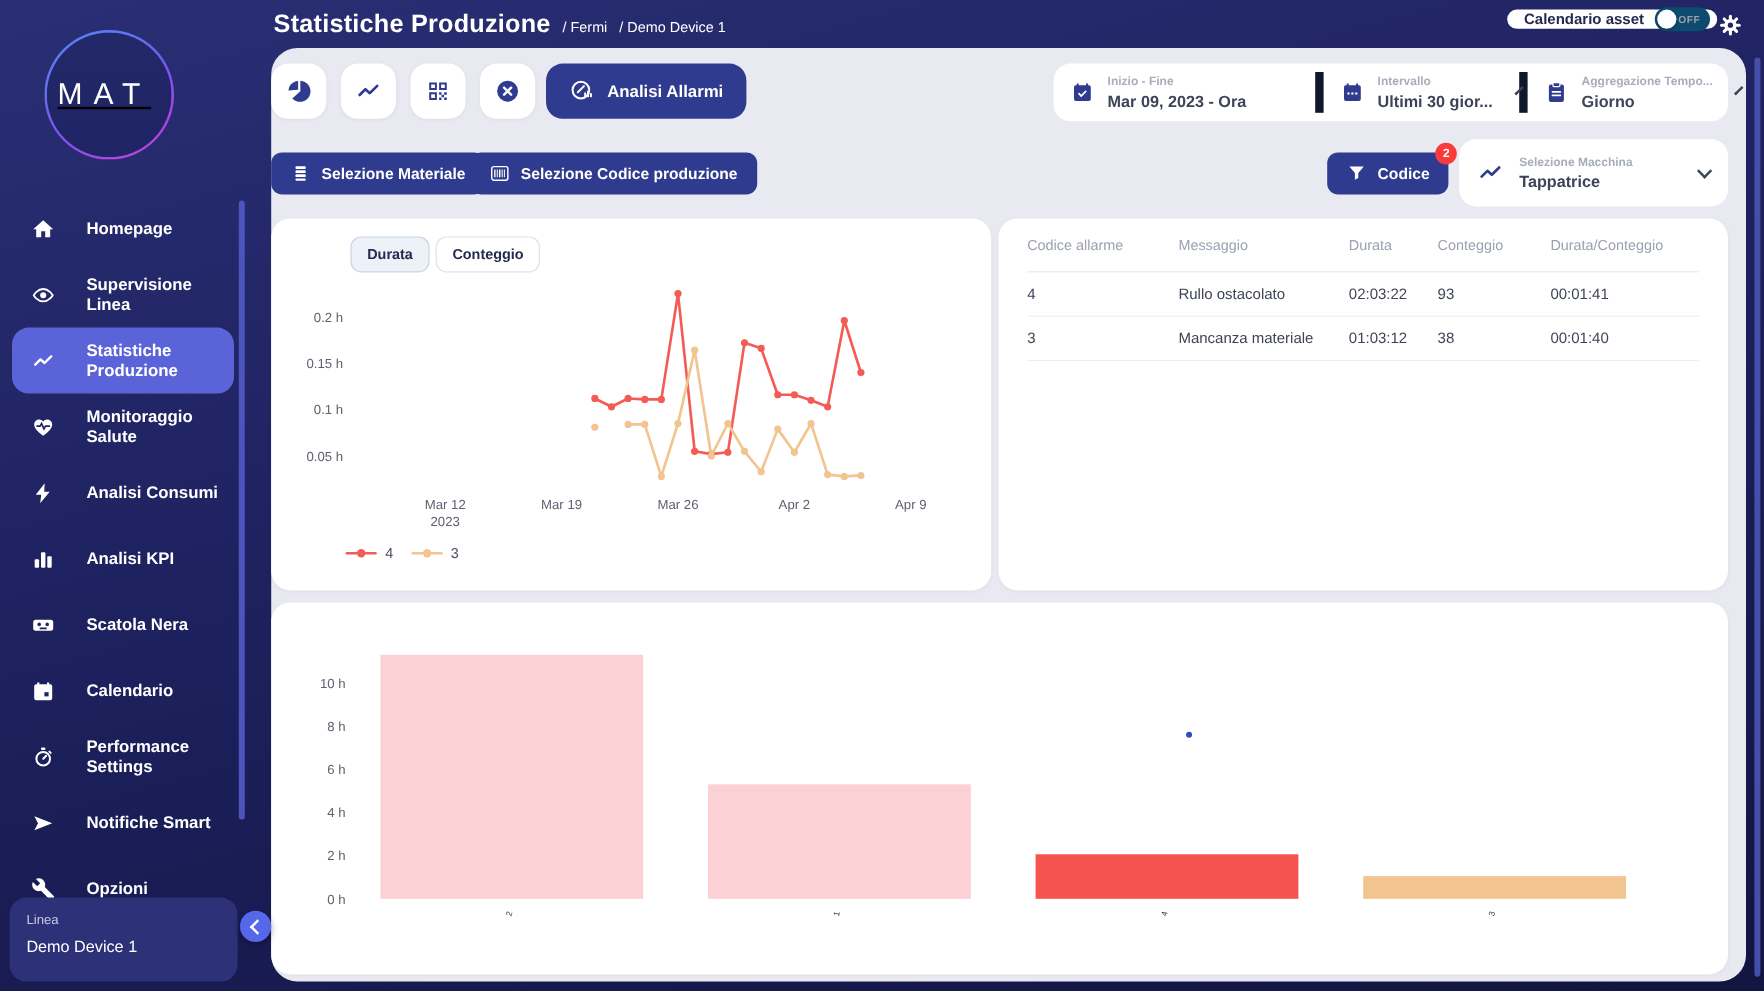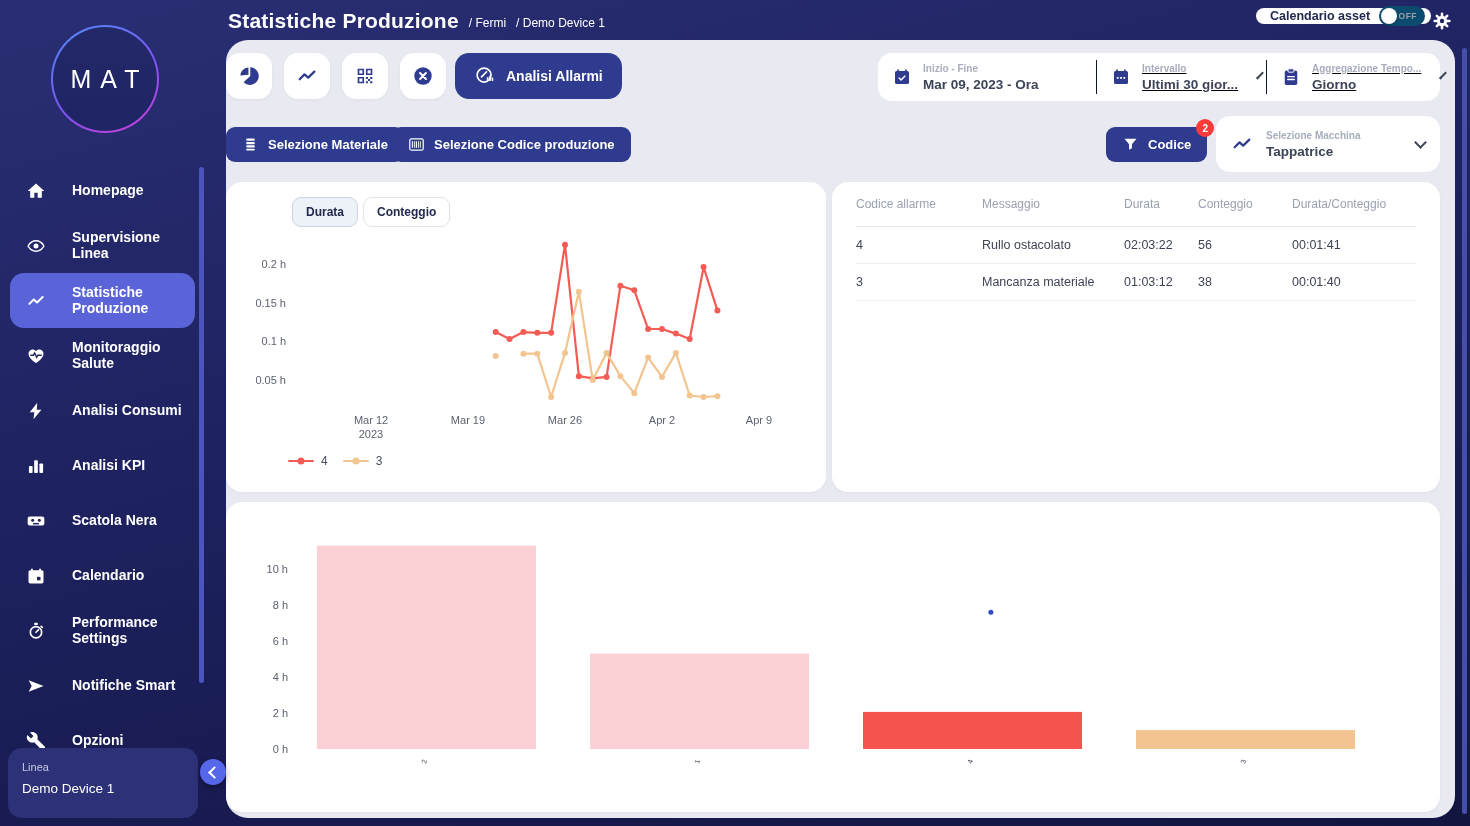--- a/index.html
+++ b/index.html
@@ -2,24 +2,24 @@
 <html><head>
 <meta charset="utf-8">
 <style>
   html,body{margin:0;padding:0;background:#0e1130;}
   .screen{position:relative;width:1470px;height:826px;overflow:hidden;
     background:linear-gradient(165deg,#2a2f75 0%,#1d215e 45%,#121540 100%);
     font-family:"Liberation Sans","DejaVu Sans",sans-serif;-webkit-font-smoothing:antialiased;}
   svg text{font-family:"Liberation Sans","DejaVu Sans",sans-serif;}
 
   
-  .logo{position:absolute;left:51px;top:25px;width:104px;height:104px;border-radius:50%;
-    display:flex;align-items:center;justify-content:center;border:2px solid transparent;
+  .logo{position:absolute;left:37px;top:25px;width:104px;height:104px;border-radius:50%;
+    display:flex;align-items:center;border:2px solid transparent;
     background:linear-gradient(#232868,#1f2464) padding-box,
-               linear-gradient(150deg,#4f8cf7 0%,#7a55f0 55%,#d43bd4 100%) border-box;}
+               linear-gradient(150deg,#4f8cf7 0%,#7a55f0 55%,#d43bd4 100%) border-box;text-decoration:underline;}
   .logo-text{color:#fff;font-size:25px;letter-spacing:9px;padding-left:9px;font-weight:400;}
   .nav{position:absolute;left:0;top:163px;width:205px;display:flex;flex-direction:column;}
   .nav-item{height:55px;margin:0 10px;border-radius:14px;display:flex;align-items:center;gap:26px;
     padding-left:16px;color:#fff;cursor:pointer;box-sizing:border-box;}
   .nav-item.active{background:#5a64d8;}
   .nav-ic{width:20px;height:20px;flex:none;color:#fff;}
   .nav-label{font-size:14px;font-weight:700;line-height:1.12;width:124px;}
   .sidebar-scroll{position:absolute;left:199px;top:167px;width:5px;height:516px;background:#4b55bd;border-radius:3px;}
   .device-panel{position:absolute;left:8px;top:748px;width:190px;height:70px;background:#2c3178;
     border-radius:14px;padding:13px 0 16px 14px;box-sizing:border-box;z-index:5;}
@@ -53,21 +53,21 @@
   .icon-btn{position:absolute;top:53px;width:46px;height:46px;background:#fff;border-radius:14px;border:none;
     display:flex;align-items:center;justify-content:center;color:#2f3b8e;cursor:pointer;
     box-shadow:0 1px 3px rgba(30,35,90,.06);}
   .icon-btn svg{width:22px;height:22px;}
   .analisi-btn{position:absolute;left:455px;top:53px;height:46px;padding:0 19px;background:#2f3b8e;border:none;
     border-radius:14px;color:#fff;display:flex;align-items:center;gap:10px;font-size:14px;font-weight:700;cursor:pointer;}
 
   .filter-panel{position:absolute;left:878px;top:53px;width:562px;height:48px;background:#fff;border-radius:14px;
     display:flex;align-items:center;}
   .f-sec{display:flex;align-items:center;gap:11px;padding:0 14px;height:34px;box-sizing:border-box;cursor:pointer;}
-  .f-sec + .f-sec{border-left:1px solid #0f172a;text-decoration:underline;}
+  .f-sec + .f-sec{border-left:7px solid #0f172a;}
   .f-ic{width:20px;height:20px;color:#2f3b8e;flex:none;}
   .f-label{font-size:10px;color:#a8adbd;font-weight:600;margin-bottom:3px;white-space:nowrap;}
   .f-value{font-size:13.5px;color:#3e4458;font-weight:600;white-space:nowrap;}
   .f-chev{color:#3e4458;margin-left:10px;margin-top:-3px;}
 
   .pill-btn{position:absolute;top:127px;height:35px;background:#2f3b8e;border:none;border-radius:9px;color:#fff;
     font-size:13px;font-weight:700;display:flex;align-items:center;gap:9px;padding:0 16px;cursor:pointer;}
   .pill-btn svg{width:17px;height:17px;}
   .badge{position:absolute;top:-8px;right:-7px;width:18px;height:18px;border-radius:50%;background:#fb3a3a;
     color:#fff;font-size:10px;font-weight:700;display:flex;align-items:center;justify-content:center;}
@@ -477,21 +477,21 @@
           <div class="td">Codice allarme</div>
           <div class="td">Messaggio</div>
           <div class="td">Durata</div>
           <div class="td">Conteggio</div>
           <div class="td">Durata/Conteggio</div>
         </div>
         <div class="tr row">
           <div class="td">4</div>
           <div class="td">Rullo ostacolato</div>
           <div class="td">02:03:22</div>
-          <div class="td">56</div>
+          <div class="td">93</div>
           <div class="td">00:01:41</div>
         </div>
         <div class="tr row">
           <div class="td">3</div>
           <div class="td">Mancanza materiale</div>
           <div class="td">01:03:12</div>
           <div class="td">38</div>
           <div class="td">00:01:40</div>
         </div>
       </div>

